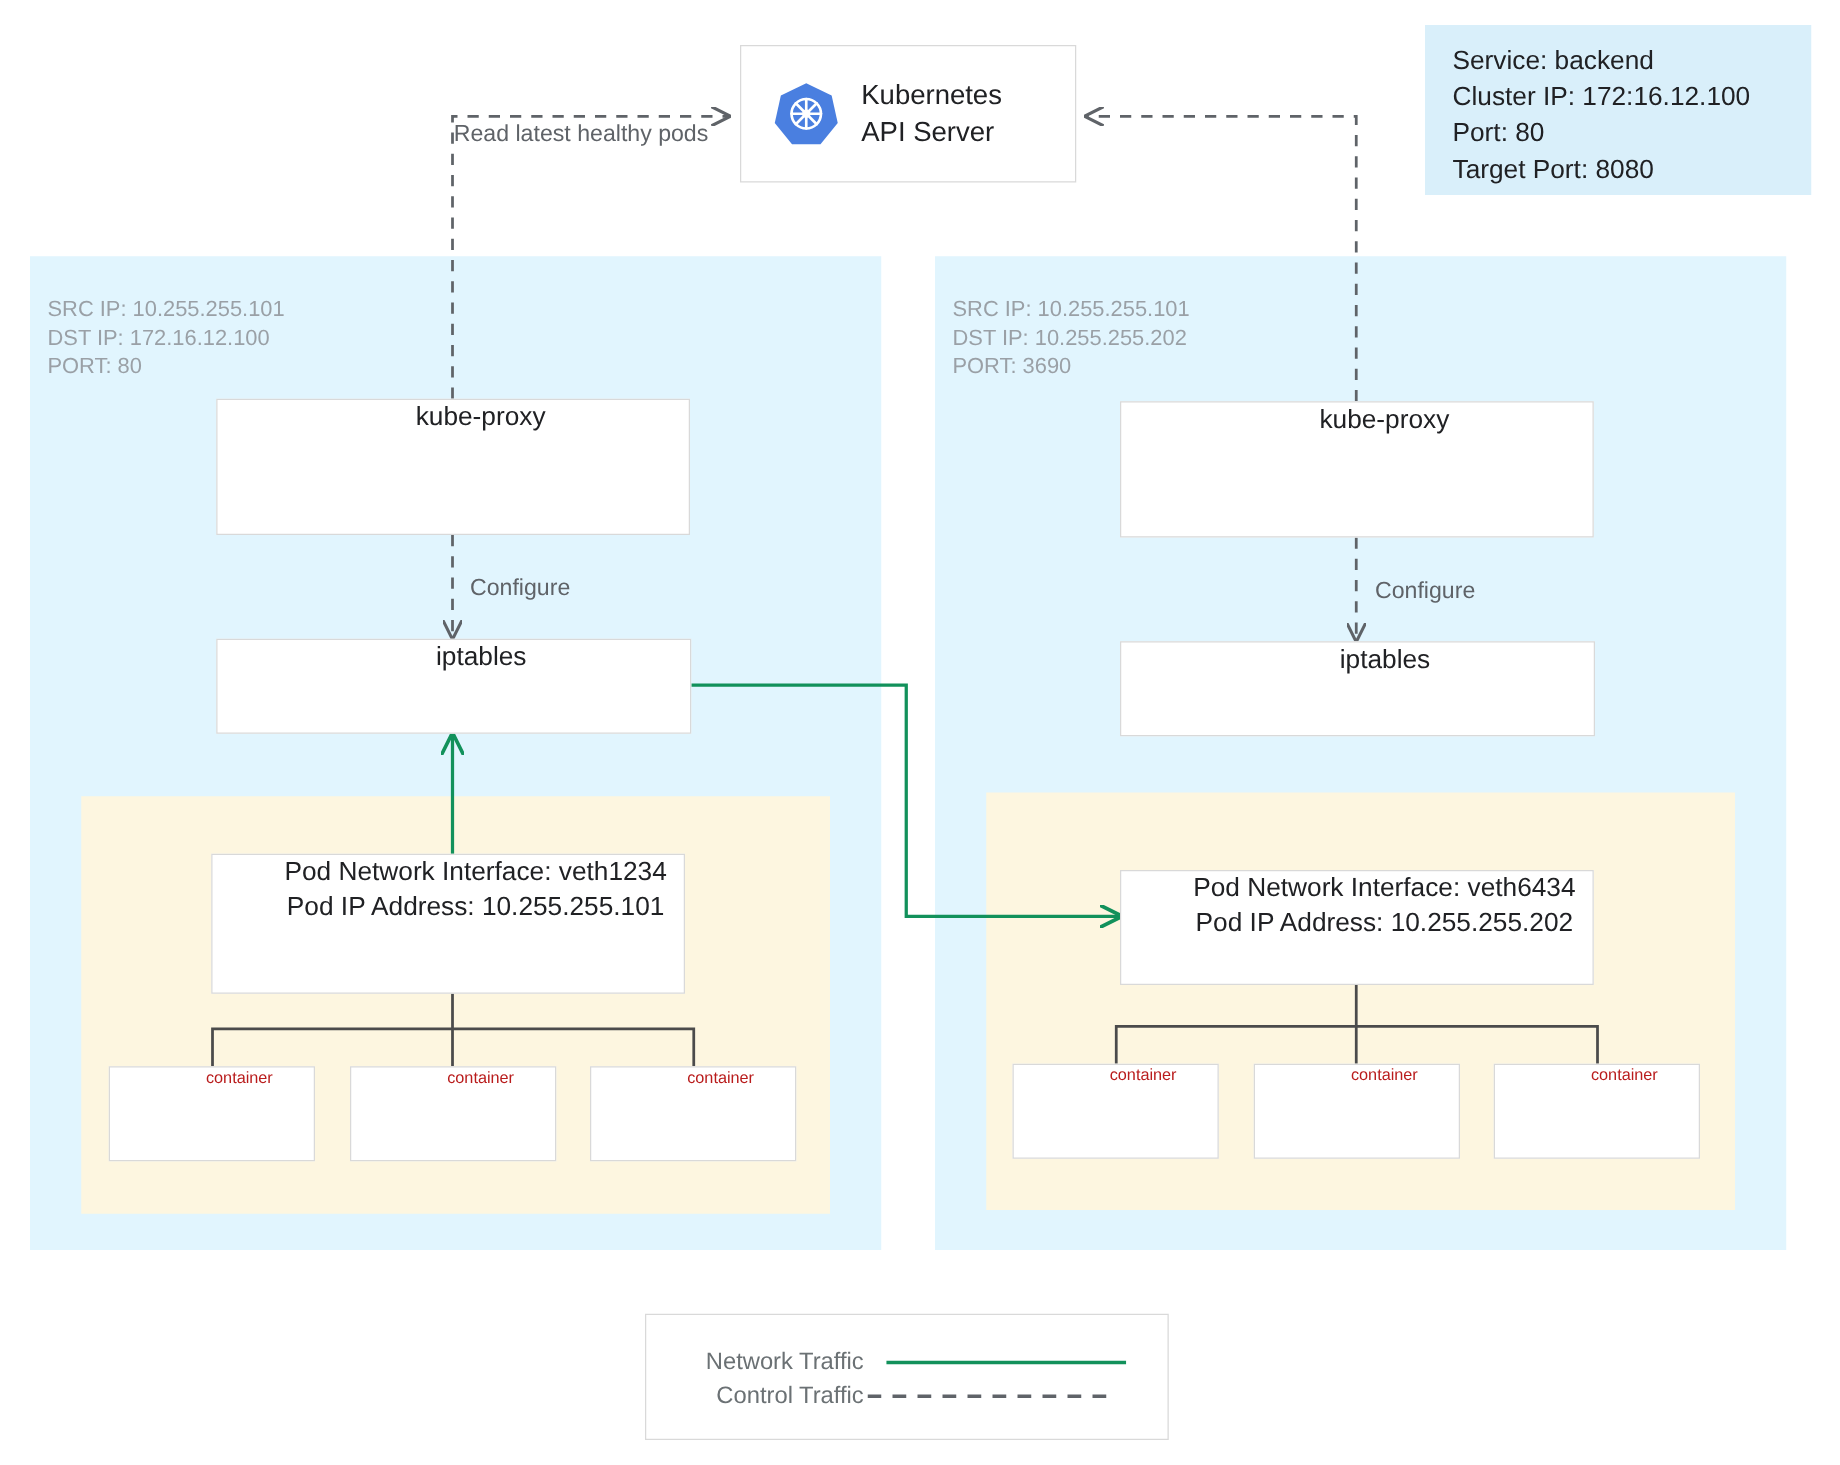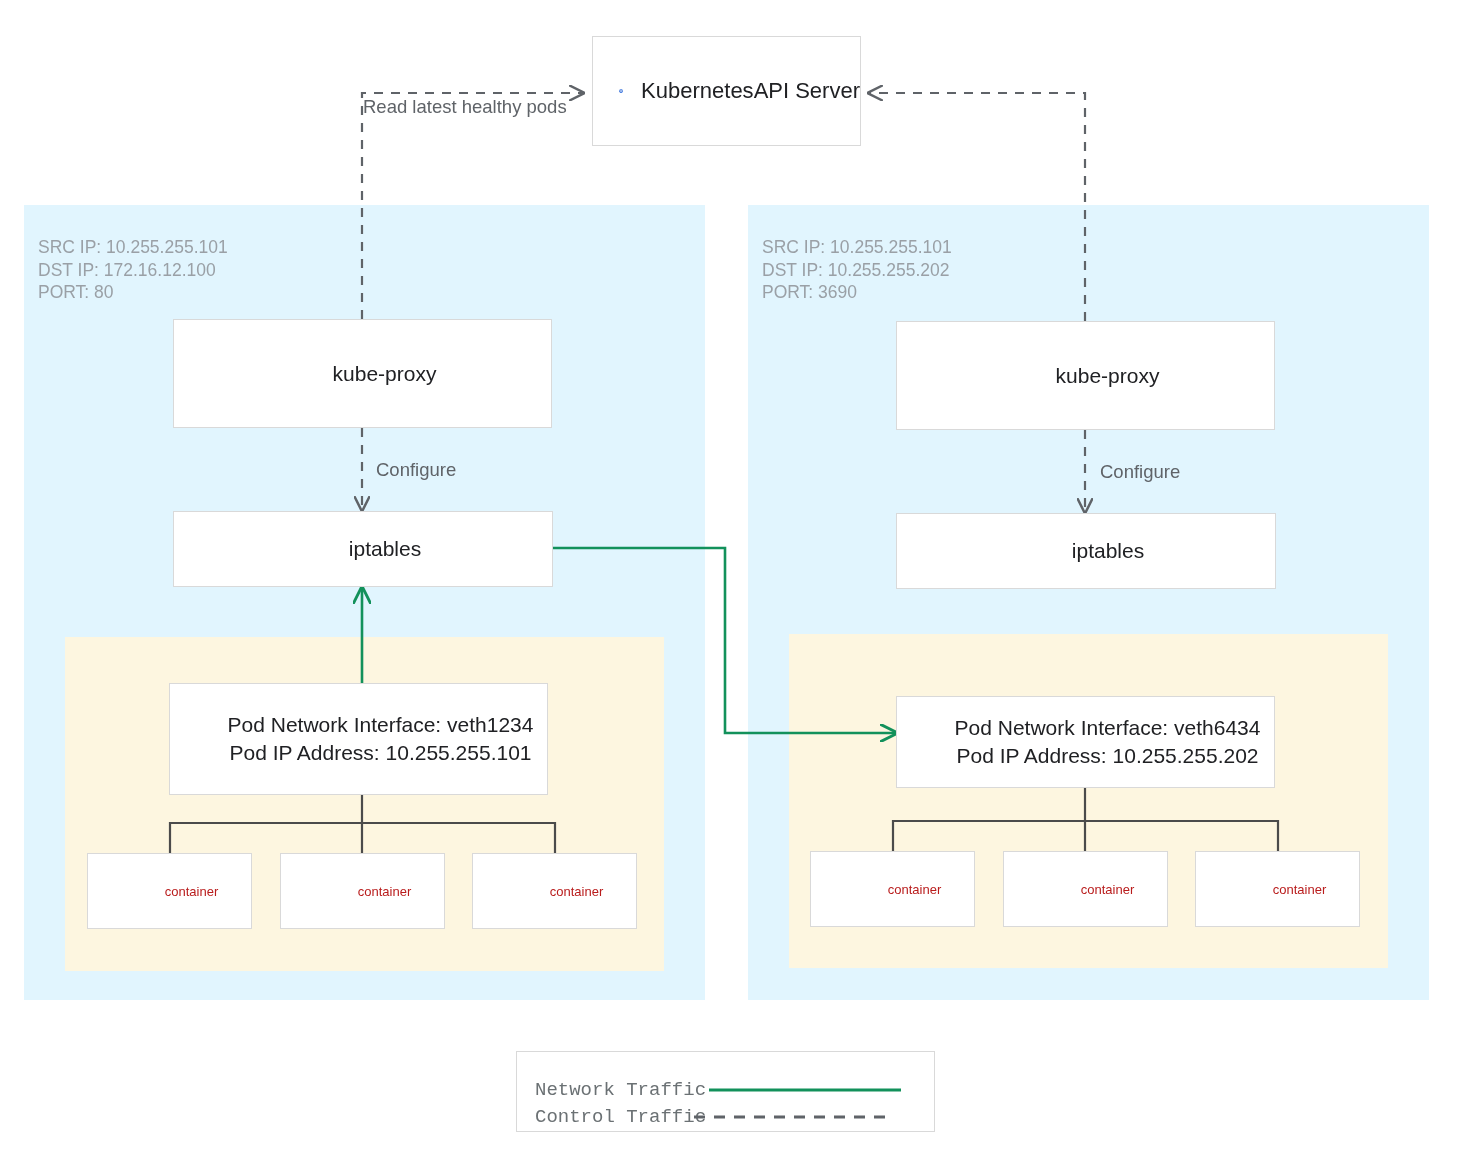--- a/index.html
+++ b/index.html
@@ -27,21 +27,20 @@
   }
   .pod-box {
     background: #fdf6e0;
     border: none;
   }
   .white-box {
     background: #ffffff;
     border: 1px solid #d9d9d9;
     display: flex;
     align-items: center;
-    justify-content: center;
     flex-direction: column;
     text-align: center;
     padding-left: 44px;
   }
   .white-box .line {
     display: block;
     white-space: nowrap;
   }
   .info-box {
     background: #d9effa;
@@ -152,26 +151,32 @@
         <line x1="32" y1="17.5" x2="32" y2="27.8"></line>
         <line x1="32" y1="36.2" x2="32" y2="46.5"></line>
         <line x1="17.5" y1="32" x2="27.8" y2="32"></line>
         <line x1="36.2" y1="32" x2="46.5" y2="32"></line>
         <line x1="21.7" y1="21.7" x2="29" y2="29"></line>
         <line x1="35" y1="35" x2="42.3" y2="42.3"></line>
         <line x1="42.3" y1="21.7" x2="35" y2="29"></line>
         <line x1="29" y1="35" x2="21.7" y2="42.3"></line>
       </g>
     </svg>
-    <div style="display:flex; flex-direction:row; align-items:flex-start;">
+    <div style="display:flex; flex-direction:column; align-items:flex-start;">
       <span class="apiserver-text">Kubernetes</span>
       <span class="apiserver-text">API Server</span>
     </div>
   </div>
 
+  <div class="abs info-box" style="left:1140px; top:20px; width:309px; height:136px;">
+    <span class="line">Service: backend</span>
+    <span class="line">Cluster IP: 172:16.12.100</span>
+    <span class="line">Port: 80</span>
+    <span class="line">Target Port: 8080</span>
+  </div>
 
   <div class="abs small-label" style="left:363px; top:60px; font-size:18.5px; color:#5f6368;margin-top:37px;">Read latest healthy pods</div>
 
   <div class="abs small-label" style="left:376px; top:460px; font-size:18.5px;">Configure</div>
 
   <div class="abs small-label" style="left:1100px; top:462px; font-size:18.5px;">Configure</div>
 
   <div class="abs" style="left:38px; top:236px; width:320px;">
     <span class="meta-line">SRC IP: 10.255.255.101</span>
     <span class="meta-line">DST IP: 172.16.12.100</span>
@@ -223,21 +228,21 @@
   <div class="abs white-box" style="left:810px; top:851px; width:165px; height:76px;">
     <span class="container-label line">container</span>
   </div>
   <div class="abs white-box" style="left:1003px; top:851px; width:165px; height:76px;">
     <span class="container-label line">container</span>
   </div>
   <div class="abs white-box" style="left:1195px; top:851px; width:165px; height:76px;">
     <span class="container-label line">container</span>
   </div>
 
-  <div class="abs legend-box" style="left:516px; top:1051px; width:419px; height:81px;font-family:Liberation Mono, monospace;">
+  <div class="abs legend-box" style="left:516px; top:1051px; width:419px; height:101px;">
     <div class="abs" style="left:18px; top:25px; width:385px; height:26px; display:flex; align-items:center; gap:18px;">
       <span class="legend-label" style="width:156px;">Network Traffic</span>
       <svg width="192" height="10" viewBox="0 0 192 10" xmlns="http://www.w3.org/2000/svg">
         <line x1="0" y1="5" x2="192" y2="5" stroke="#12915b" stroke-width="2.8"></line>
       </svg>
     </div>
     <div class="abs" style="left:18px; top:52px; width:385px; height:26px; display:flex; align-items:center; gap:3px;">
       <span class="legend-label" style="width:156px;">Control Traffic</span>
       <svg width="192" height="10" viewBox="0 0 192 10" xmlns="http://www.w3.org/2000/svg">
         <line x1="0" y1="5" x2="192" y2="5" stroke="#5f6368" stroke-width="2.8" stroke-dasharray="11 9"></line>

